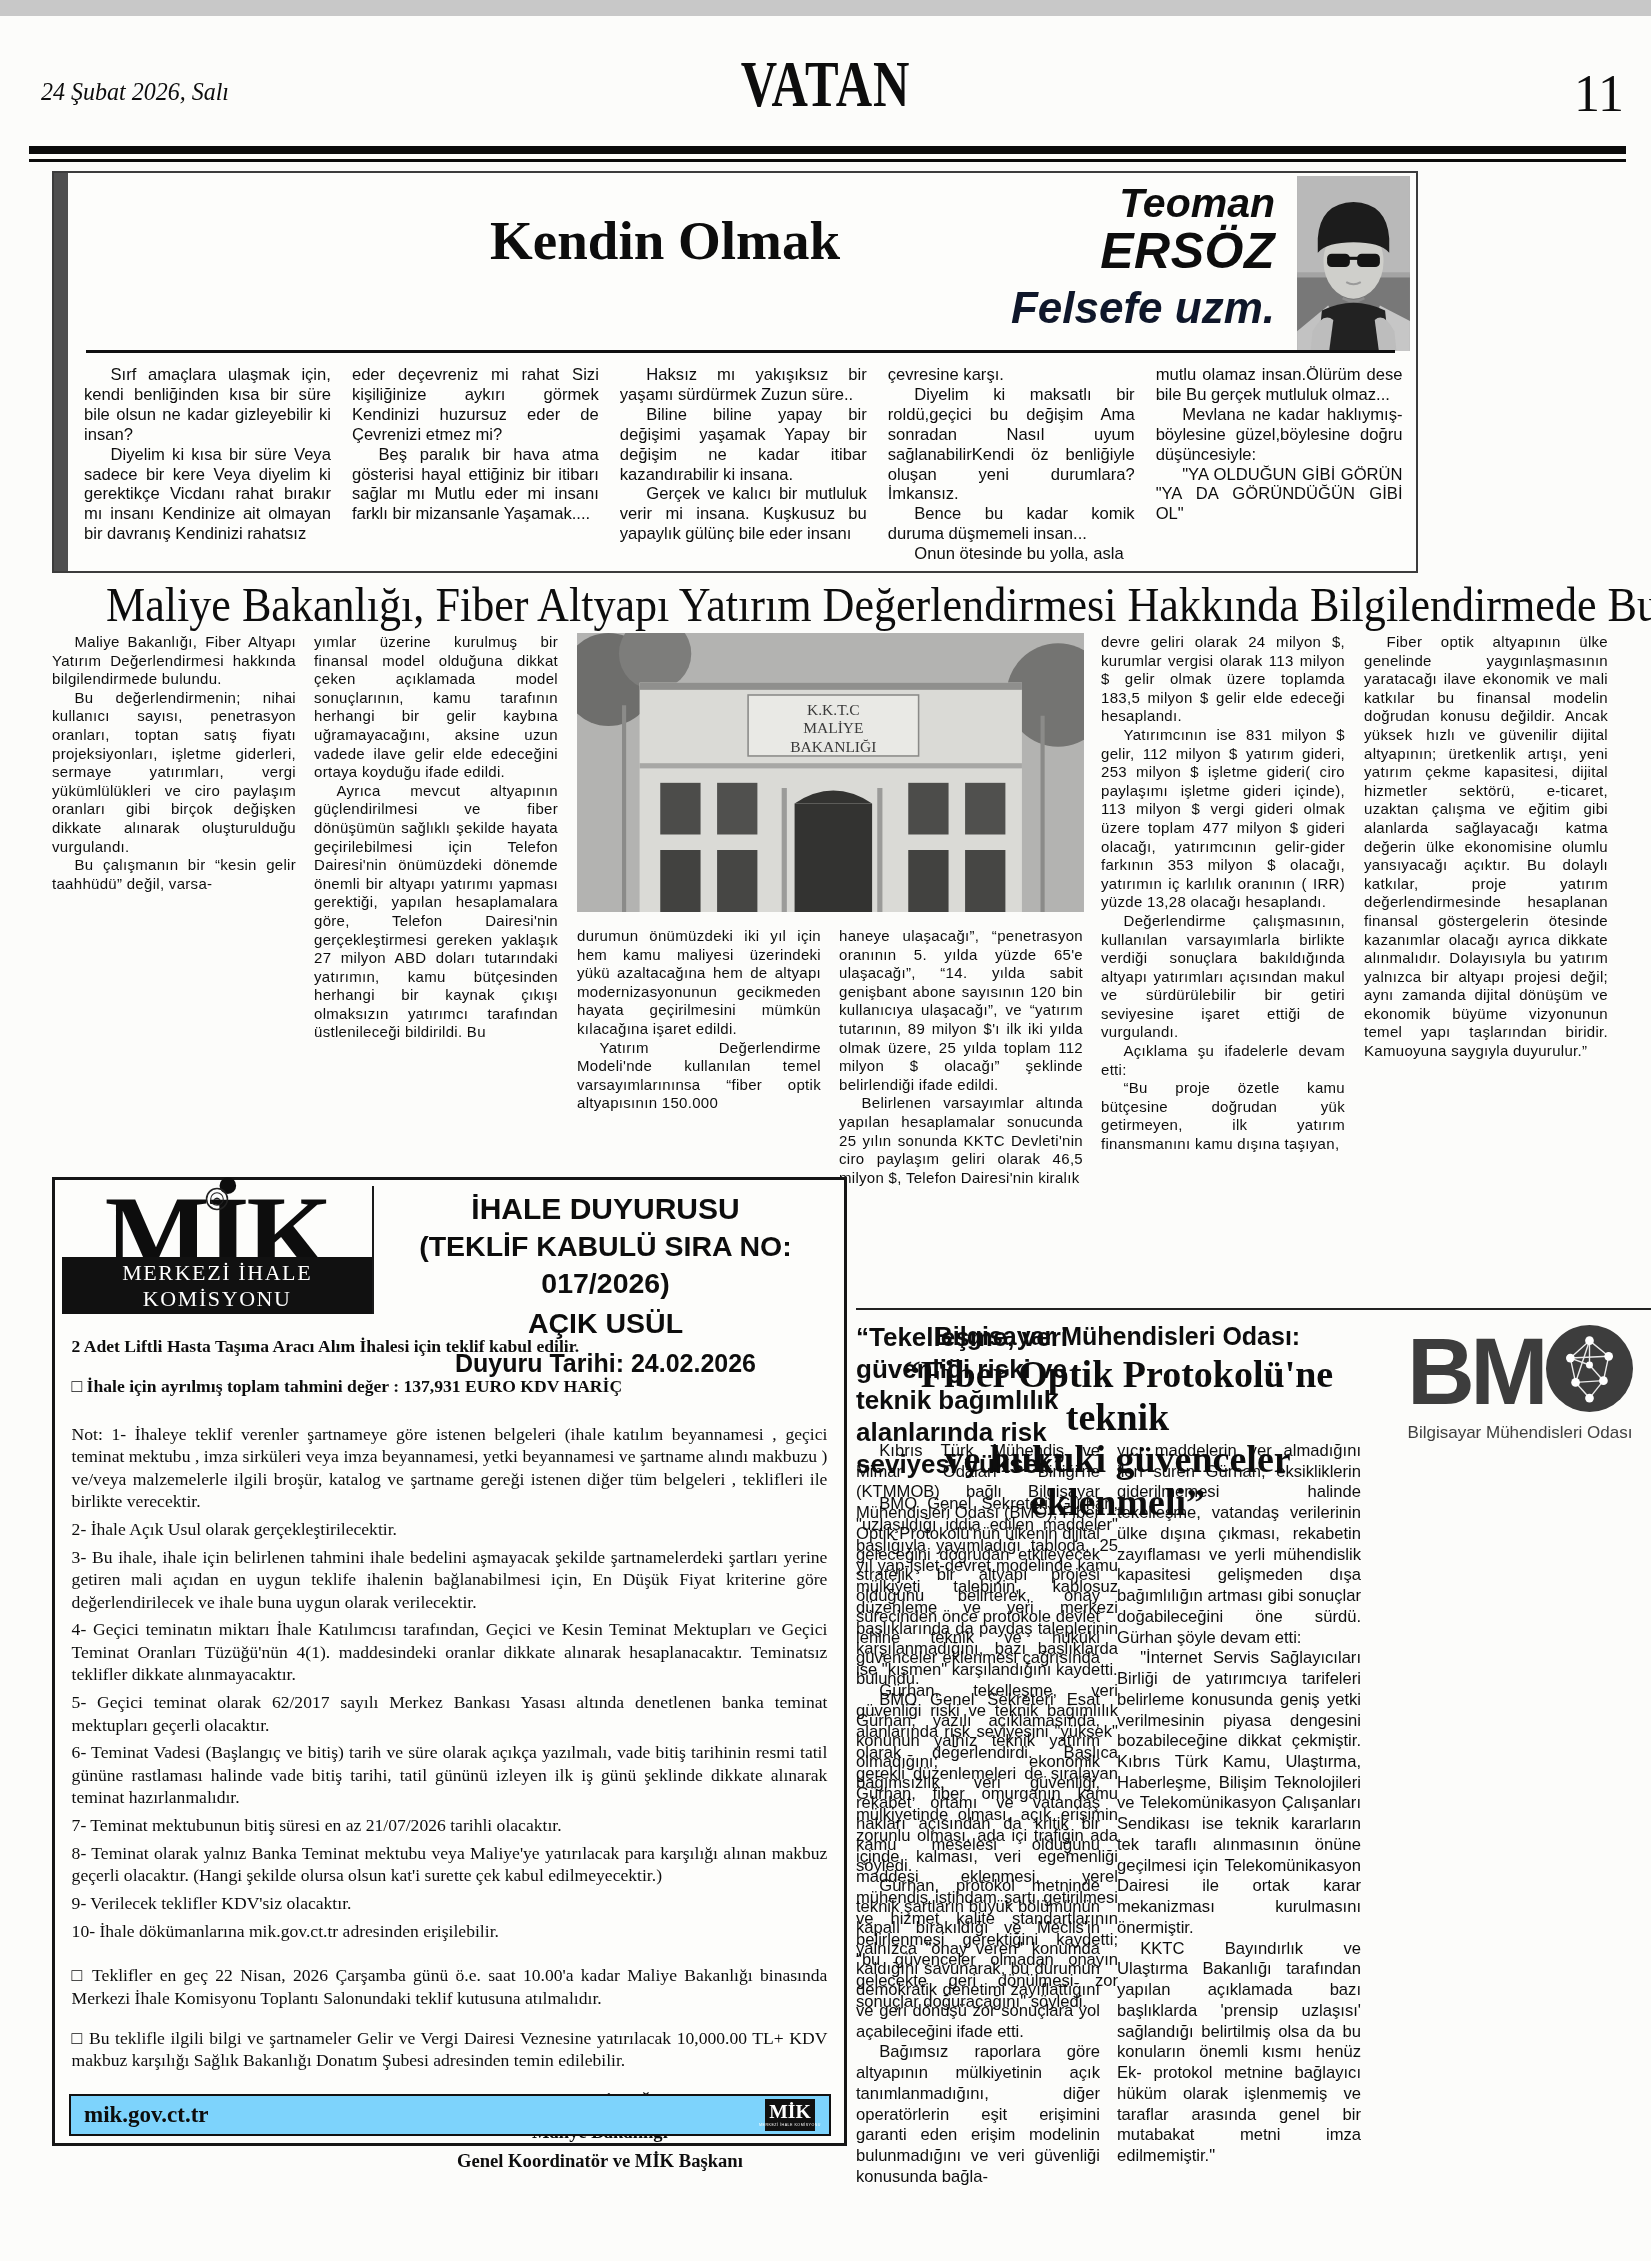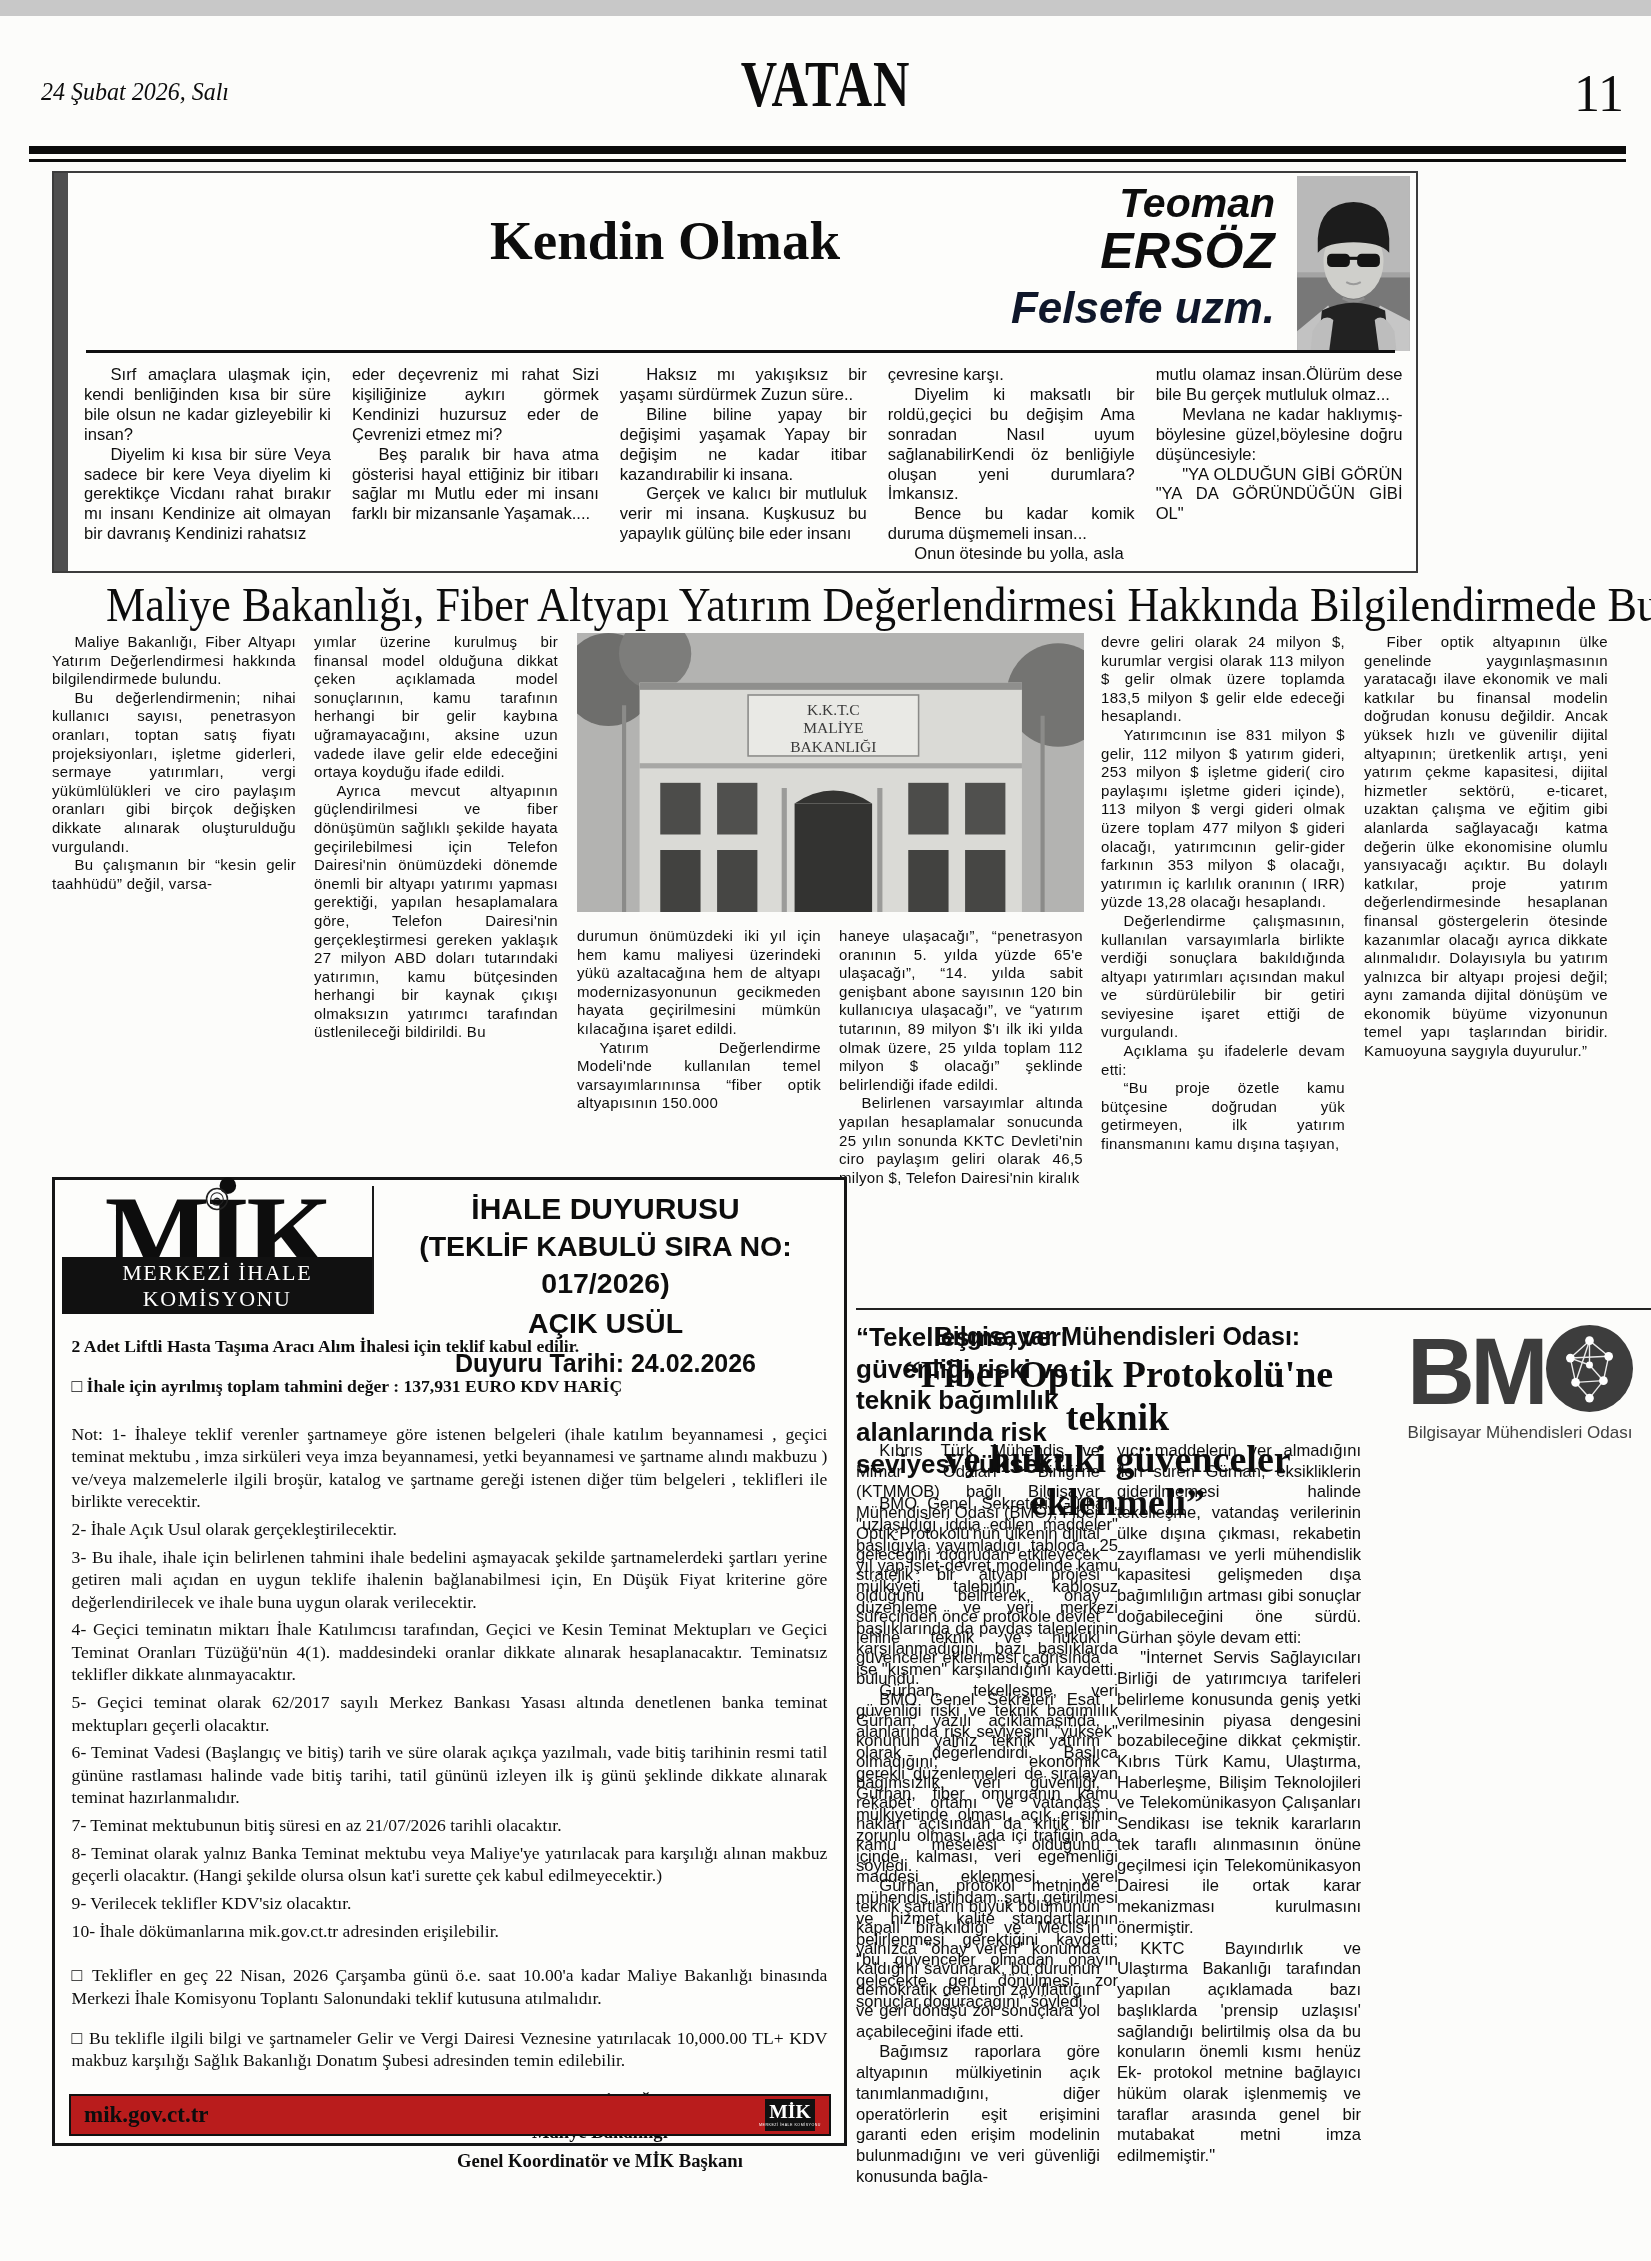--- a/index.html
+++ b/index.html
@@ -56,21 +56,21 @@
   .mik-t3{font-size:28.5px;margin-top:3.1px;}
   .mik-t4{font-size:25px;margin-top:4.1px;}
   .mik-body{position:absolute;left:16.6px;right:16.6px;top:151px;font-family:"Liberation Serif",serif;font-size:17.6px;line-height:1.28;}
   .mik-intro{font-weight:bold;margin:4.1px 0 17.6px;}
   .mik-value{font-weight:bold;margin:0 0 25px;}
   .mik-items p{margin:0 0 5.2px;text-align:justify;}
   .mik-foot{margin-top:22px;}
   .mik-foot p{margin:0 0 17.6px;text-align:justify;}
   .mik-sign{width:393px;margin:5.2px 31px 0 auto;text-align:center;font-weight:bold;line-height:1.55;font-size:18.6px;}
   .mik-footer{position:absolute;left:13.5px;right:13.5px;bottom:7.2px;height:38px;border:2.1px solid #111;display:flex;
-              align-items:center;justify-content:space-between;padding:0 13.5px;background:#b91c1c;}
+              align-items:center;justify-content:space-between;padding:0 13.5px;background:#7dd3fc;}
   .mik-url{font-family:"Liberation Serif",serif;font-weight:bold;font-size:23px;}
   .mik-mini{height:32px;width:50px;background:#111;color:#fff;display:flex;flex-direction:column;align-items:center;
             justify-content:center;line-height:1;}
   .mik-mini .mm-l{font-family:"Liberation Serif",serif;font-weight:bold;font-size:19.7px;}
   .mik-mini .mm-b{font-size:3.6px;letter-spacing:0.5px;margin-top:2.1px;white-space:nowrap;}
   
   .bmo-topline{position:absolute;left:856px;top:1292px;width:795px;height:1.6px;background:#222;}
   .bmo{position:absolute;left:856px;top:1306px;width:795px;height:956px;}
   .bmo-kicker{position:absolute;left:0;top:0;width:523px;text-align:center;font-weight:bold;font-size:25px;}
   .bmo-headline{position:absolute;left:0;top:31px;width:523px;text-align:center;font-family:"Liberation Serif",serif;

